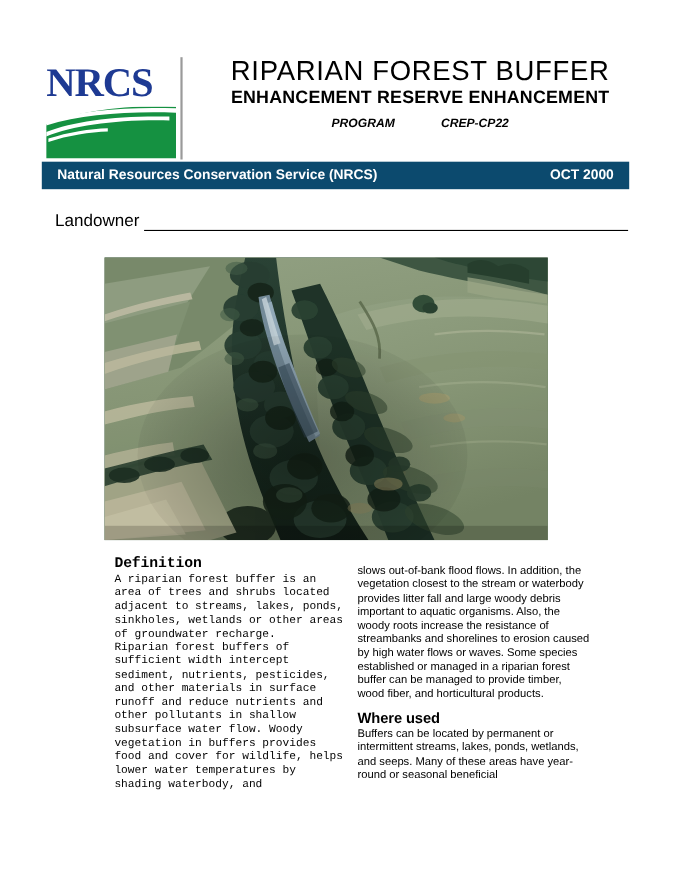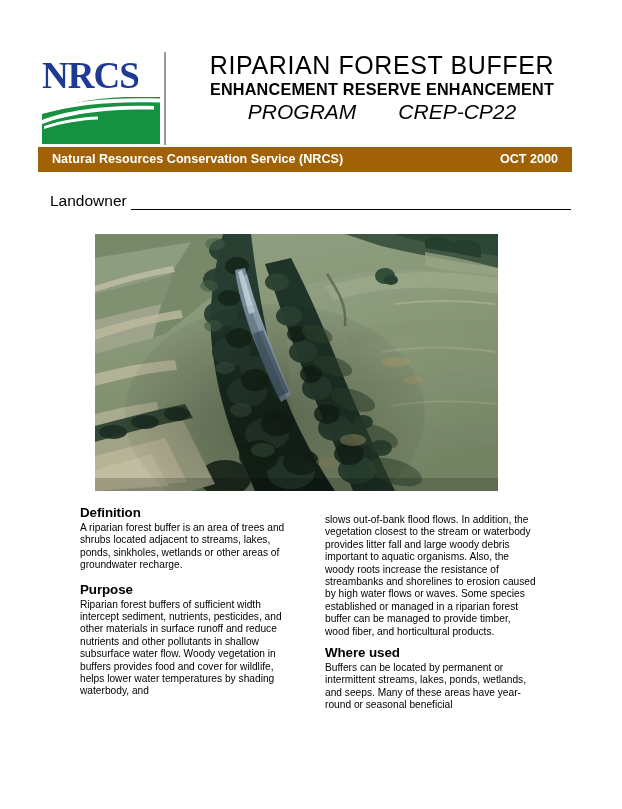--- a/index.html
+++ b/index.html
@@ -78,36 +78,36 @@
     white-space: nowrap;
   }
   #title-line-2 {
     font-size: 16.2px;
     font-weight: bold;
     letter-spacing: 0.2px;
     line-height: 22px;
     white-space: nowrap;
   }
   #title-line-3 {
-    font-size: 21px;
-    font-weight: normal;
+    font-size: 11px;
+    font-weight: bold;
     font-style: italic;
     line-height: 24px;
     white-space: nowrap;
   }
   #title-line-3 .prog-gap { display: inline-block; width: 42px; }
 
   
   #agency-bar {
     position: absolute;
     left: 38px;
     top: 147px;
     width: 534px;
     height: 25px;
-    background: #a16207;
+    background: #0c4a6e;
   }
   #agency-name {
     position: absolute;
     left: 14px;
     top: 0;
     height: 25px;
     line-height: 25px;
     color: #ffffff;
     font-size: 12.6px;
     font-weight: bold;
@@ -160,21 +160,21 @@
     overflow: hidden;
     background: #3e5a3e;
   }
   #photo svg { display: block; }
 
   
   .col {
     position: absolute;
     width: 212px;
   }
-  #col-left  { left: 80px;  top: 504px; }
+  #col-left  { left: 104px;  top: 504px; font-family: Liberation Mono, monospace; }
   #col-right { left: 325px; top: 514px; }
 
   .sec-head {
     font-size: 13.4px;
     font-weight: bold;
     line-height: 17px;
     margin: 0 0 1px 0;
     letter-spacing: -0.1px;
   }
   .sec-head.spaced { margin-top: 9px; }
@@ -371,21 +371,20 @@
     <ellipse cx="180" cy="180" rx="150" ry="110" fill="url(#shade1)"></ellipse>
     <rect x="0" y="244" width="403" height="13" fill="#000000" opacity="0.18"></rect>
     <rect x="0" y="0" width="403" height="257" fill="#0e2414" opacity="0.06"></rect>
   </svg>
 </div>
 
 <div class="col" id="col-left">
   <h2 class="sec-head">Definition</h2>
   <p class="body-text">A riparian forest buffer is an area of trees and shrubs located adjacent to streams, lakes, ponds, sinkholes, wetlands or other areas of groundwater recharge.</p>
 
-  <h2 class="sec-head spaced">Purpose</h2>
   <p class="body-text">Riparian forest buffers of sufficient width intercept sediment, nutrients, pesticides, and other materials in surface runoff and reduce nutrients and other pollutants in shallow subsurface water flow. Woody vegetation in buffers provides food and cover for wildlife, helps lower water temperatures by shading waterbody, and</p>
 </div>
 
 <div class="col" id="col-right">
   <p class="body-text">slows out-of-bank flood flows. In addition, the vegetation closest to the stream or waterbody provides litter fall and large woody debris important to aquatic organisms.  Also, the woody roots increase the resistance of streambanks and shorelines to erosion caused by high water flows or waves. Some species established or managed in a riparian forest buffer can be managed to provide timber, wood fiber, and horticultural products.</p>
 
   <h2 class="sec-head gap-before">Where used</h2>
   <p class="body-text">Buffers can be located by permanent or intermittent streams, lakes, ponds, wetlands, and seeps. Many of these areas have year-round or seasonal beneficial</p>
 </div>
 

